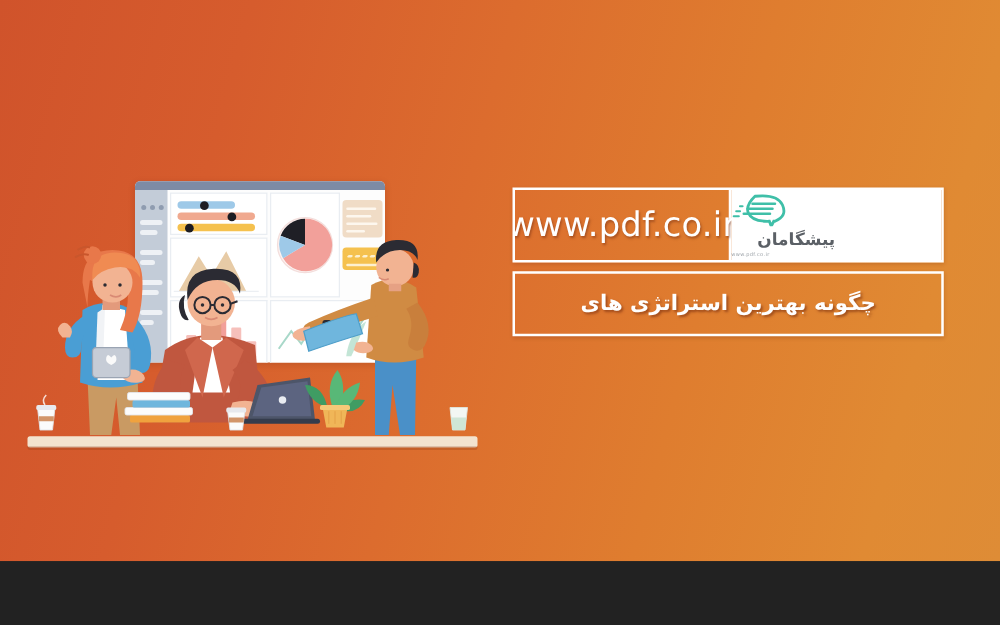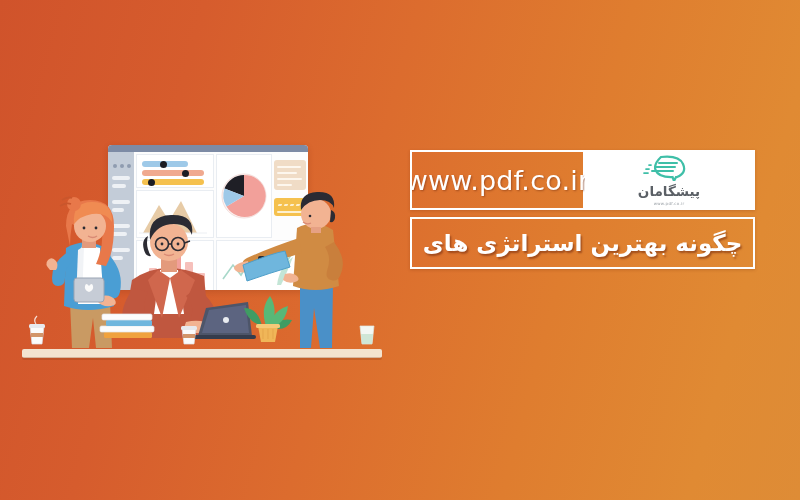--- a/index.html
+++ b/index.html
@@ -6,21 +6,21 @@
   html, body {
     margin: 0;
     padding: 0;
     background: #222;
   }
   * { box-sizing: border-box; }
 
   .banner {
     position: relative;
     width: 800px;
-    height: 500px;
+    height: 449px;
     overflow: hidden;
     font-family: "DejaVu Sans", "Liberation Sans", sans-serif;
     background: linear-gradient(105deg,
         #d0532b 0%,
         #d65c2d 22%,
         #dc6c2e 45%,
         #df7d2f 68%,
         #e08a33 88%,
         #de8c36 100%);
   }
@@ -144,40 +144,40 @@
     letter-spacing: .2px;
     font-family: "DejaVu Sans", "Liberation Sans", sans-serif;
     text-shadow: 1px 1px 2px rgba(120,50,20,.55);
   }
   .logo-cell {
     flex: 1;
     height: 100%;
     background: #ffffff;
     display: flex;
     flex-direction: column;
-    align-items: center;
+    align-items: flex-start;
     justify-content: center;
     gap: 1px;
   }
   .logo-mark { width: 54px; height: 26px; display:block; }
   .logo-word { width: 104px; height: 20px; display:block; }
   .logo-url {
     font-size: 4px;
     color: #9aa0a6;
     letter-spacing: .3px;
     margin-top: -2px;
   }
 
   .row-text {
     height: 52px;
     justify-content: center;
   }
   .fa-text {
     color: #ffffff;
-    font-size: 23px;
+    font-size: 17px;
     font-weight: bold;
     direction: rtl;
     unicode-bidi: bidi-override;
     font-family: "DejaVu Sans", "Liberation Sans", sans-serif;
     text-shadow: 1.5px 1.5px 2px rgba(120,45,15,.6);
     white-space: nowrap;
   }
 </style>
 </head>
 <body>

